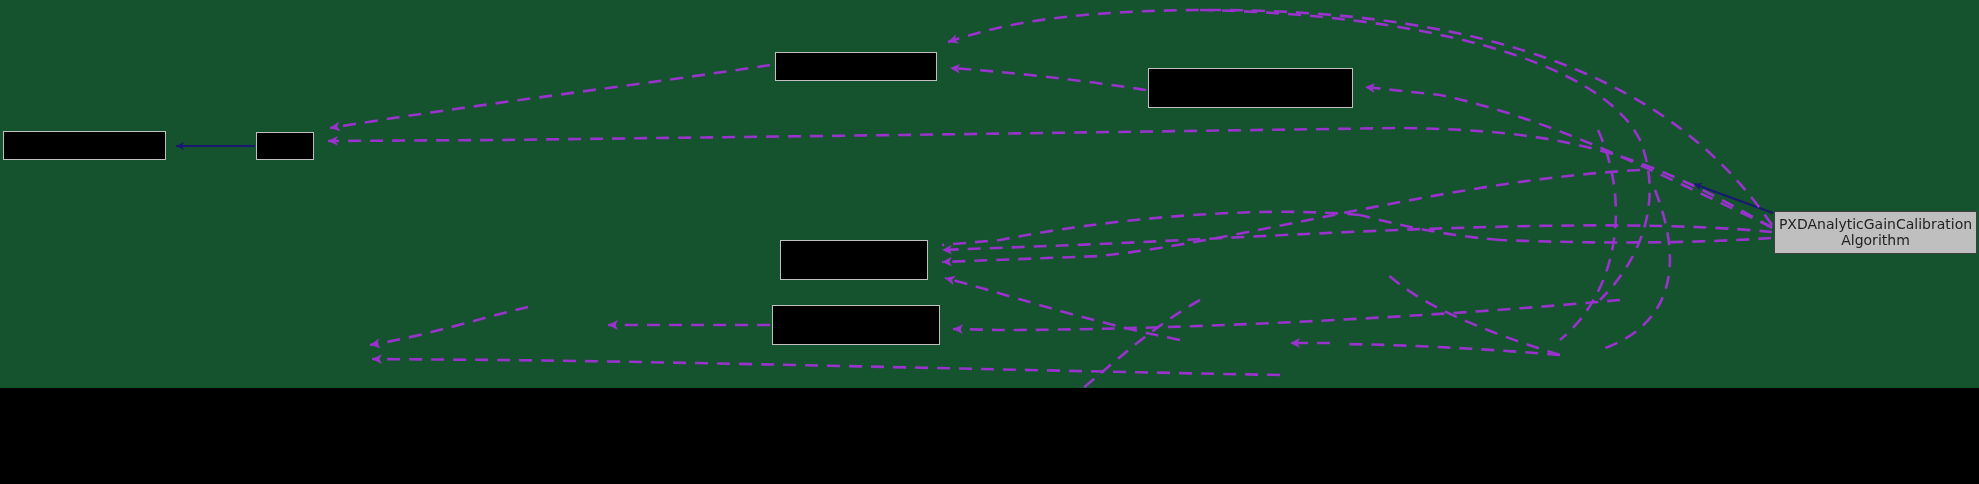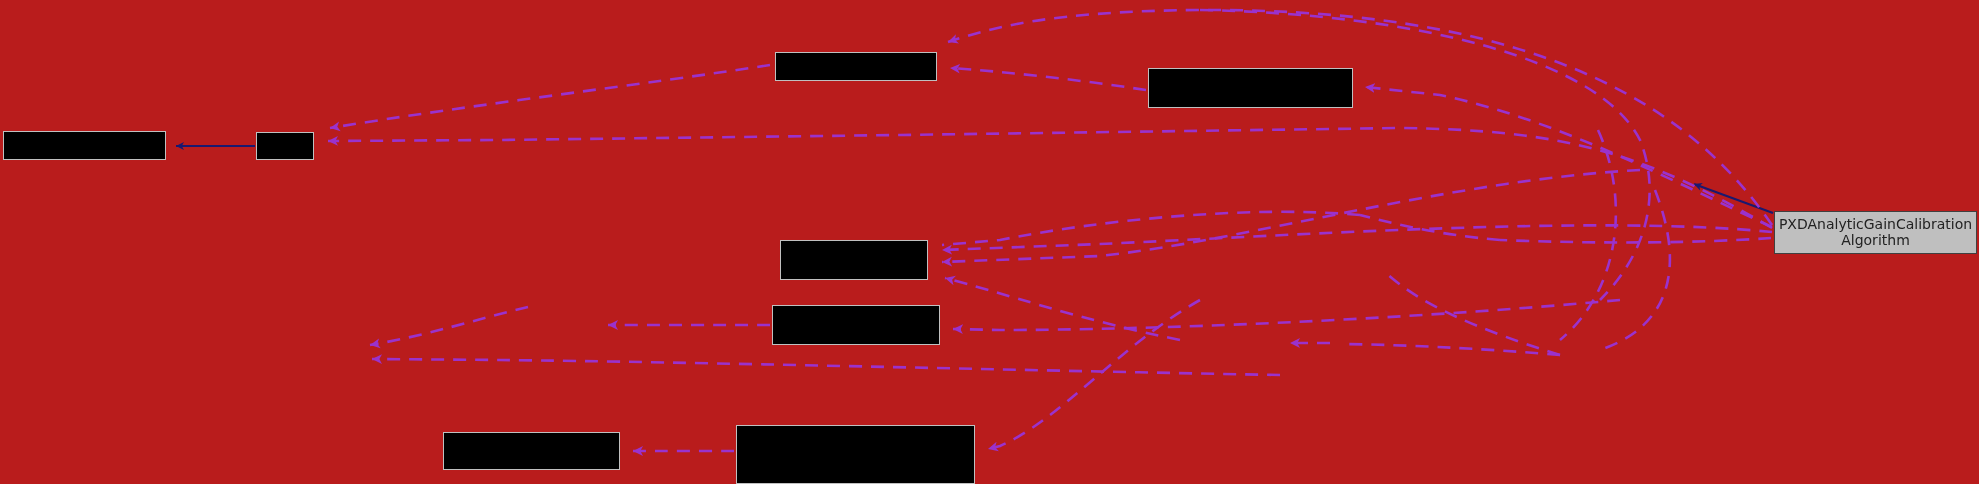--- a/index.html
+++ b/index.html
@@ -1,21 +1,21 @@
 <!DOCTYPE html>
 <html><head>
 <meta charset="utf-8">
 <title>Graph</title>
 <style>
   html,body{margin:0;padding:0;background:#000;}
   #graph{
     position:relative;
     width:1979px;
-    height:484px;
-    background:#b91c1c;
+    height:388px;
+    background:#14532d;
     overflow:hidden;
     font-family:"DejaVu Sans","Liberation Sans",sans-serif;
   }
   #edges{
     position:absolute;
     left:0; top:0;
     width:1979px;
     height:484px;
     pointer-events:none;
   }

